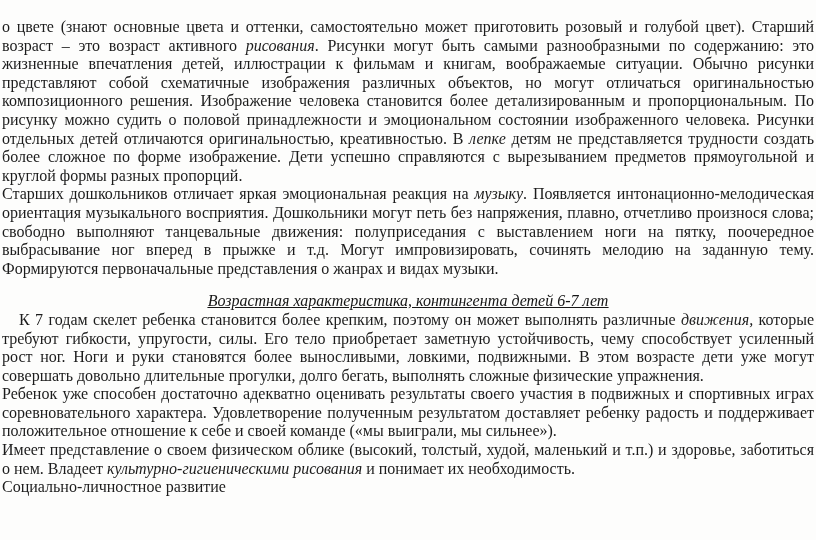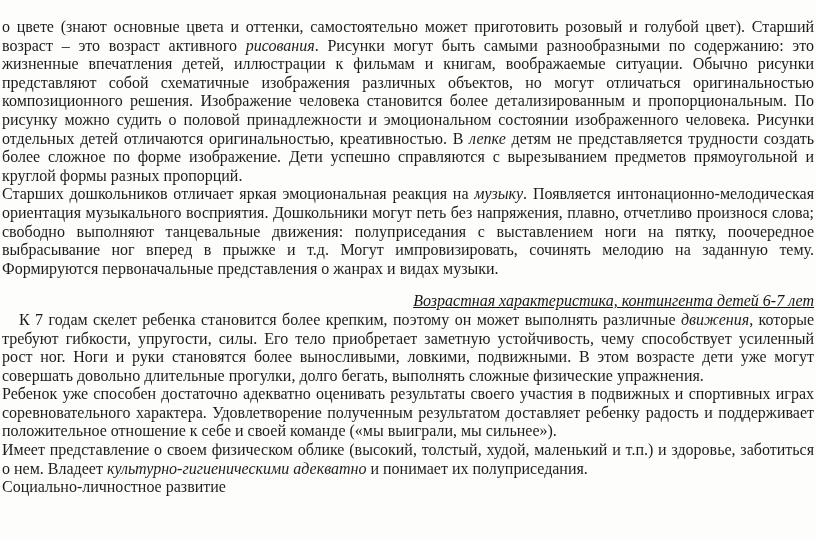--- a/index.html
+++ b/index.html
@@ -19,36 +19,36 @@
     line-height: 18.6px;
     color: #1c1c1c;
     margin-top: 16px;
   }
   .para {
     margin: 0;
     text-align: justify;
   }
   .heading {
     margin: 0;
-    text-align: right;
+    text-align: center;
     font-style: italic;
     text-decoration: underline;
     color: #161616;
   }
   .indent-lg { text-indent: 17px; }
   .indent-sm { text-indent: 8px; }
   .spacer { height: 14px; }
   .it { font-style: italic; }
   .ul { text-decoration: underline; }
 </style>
 </head>
 <body>
 
 <div class="page" id="doc-body">
     <p class="para"><span>о цвете (знают основные цвета и оттенки, самостоятельно может приготовить розовый и голубой цвет). Старший возраст – это возраст активного </span><span class="it">рисования</span><span>.  Рисунки могут быть самыми разнообразными по содержанию: это жизненные впечатления детей, иллюстрации к фильмам и книгам, воображаемые ситуации.  Обычно рисунки представляют собой схематичные изображения различных объектов, но могут отличаться оригинальностью композиционного решения. Изображение человека становится более детализированным и пропорциональным. По рисунку можно судить о половой принадлежности и эмоциональном состоянии изображенного человека. Рисунки отдельных детей отличаются оригинальностью, креативностью. В </span><span class="it">лепке</span><span>  детям не представляется трудности создать более сложное по форме изображение.  Дети успешно справляются с вырезыванием предметов прямоугольной и круглой формы разных пропорций.</span></p>
     <p class="para"><span>Старших дошкольников отличает яркая эмоциональная реакция на </span><span class="it">музыку</span><span>.  Появляется интонационно-мелодическая ориентация музыкального восприятия.  Дошкольники могут петь без напряжения, плавно, отчетливо произнося слова;  свободно выполняют танцевальные движения:  полуприседания с выставлением ноги на пятку,  поочередное выбрасывание ног вперед в прыжке и т.д.  Могут импровизировать, сочинять мелодию на заданную тему. Формируются первоначальные представления о жанрах и видах музыки.</span></p>
     <div class="spacer"></div>
     <p class="heading"><span class="it ul">Возрастная характеристика, контингента детей 6-7 лет</span></p>
     <p class="para indent-lg"><span>К 7  годам скелет ребенка становится более крепким, поэтому он может выполнять различные </span><span class="it">движения,</span><span> которые требуют гибкости, упругости, силы.  Его тело приобретает заметную устойчивость, чему способствует усиленный рост ног. Ноги и руки становятся более выносливыми, ловкими, подвижными. В этом возрасте дети уже могут совершать довольно длительные прогулки, долго бегать, выполнять сложные физические упражнения.</span></p>
     <p class="para"><span>Ребенок уже способен достаточно адекватно оценивать результаты своего участия в подвижных и спортивных играх соревновательного характера. Удовлетворение полученным результатом доставляет ребенку радость и поддерживает положительное отношение к себе и своей команде («мы выиграли, мы сильнее»).</span></p>
-    <p class="para"><span>Имеет представление о своем физическом облике (высокий, толстый, худой, маленький и т.п.) и здоровье, заботиться о нем. Владеет </span><span class="it">культурно-гигиеническими адекватно</span><span> и понимает их полуприседания.</span></p>
+    <p class="para"><span>Имеет представление о своем физическом облике (высокий, толстый, худой, маленький и т.п.) и здоровье, заботиться о нем. Владеет </span><span class="it">культурно-гигиеническими рисования</span><span> и понимает их необходимость.</span></p>
     <p class="para"><span>Социально-личностное развитие</span></p>
   </div>
 
 </body></html>

